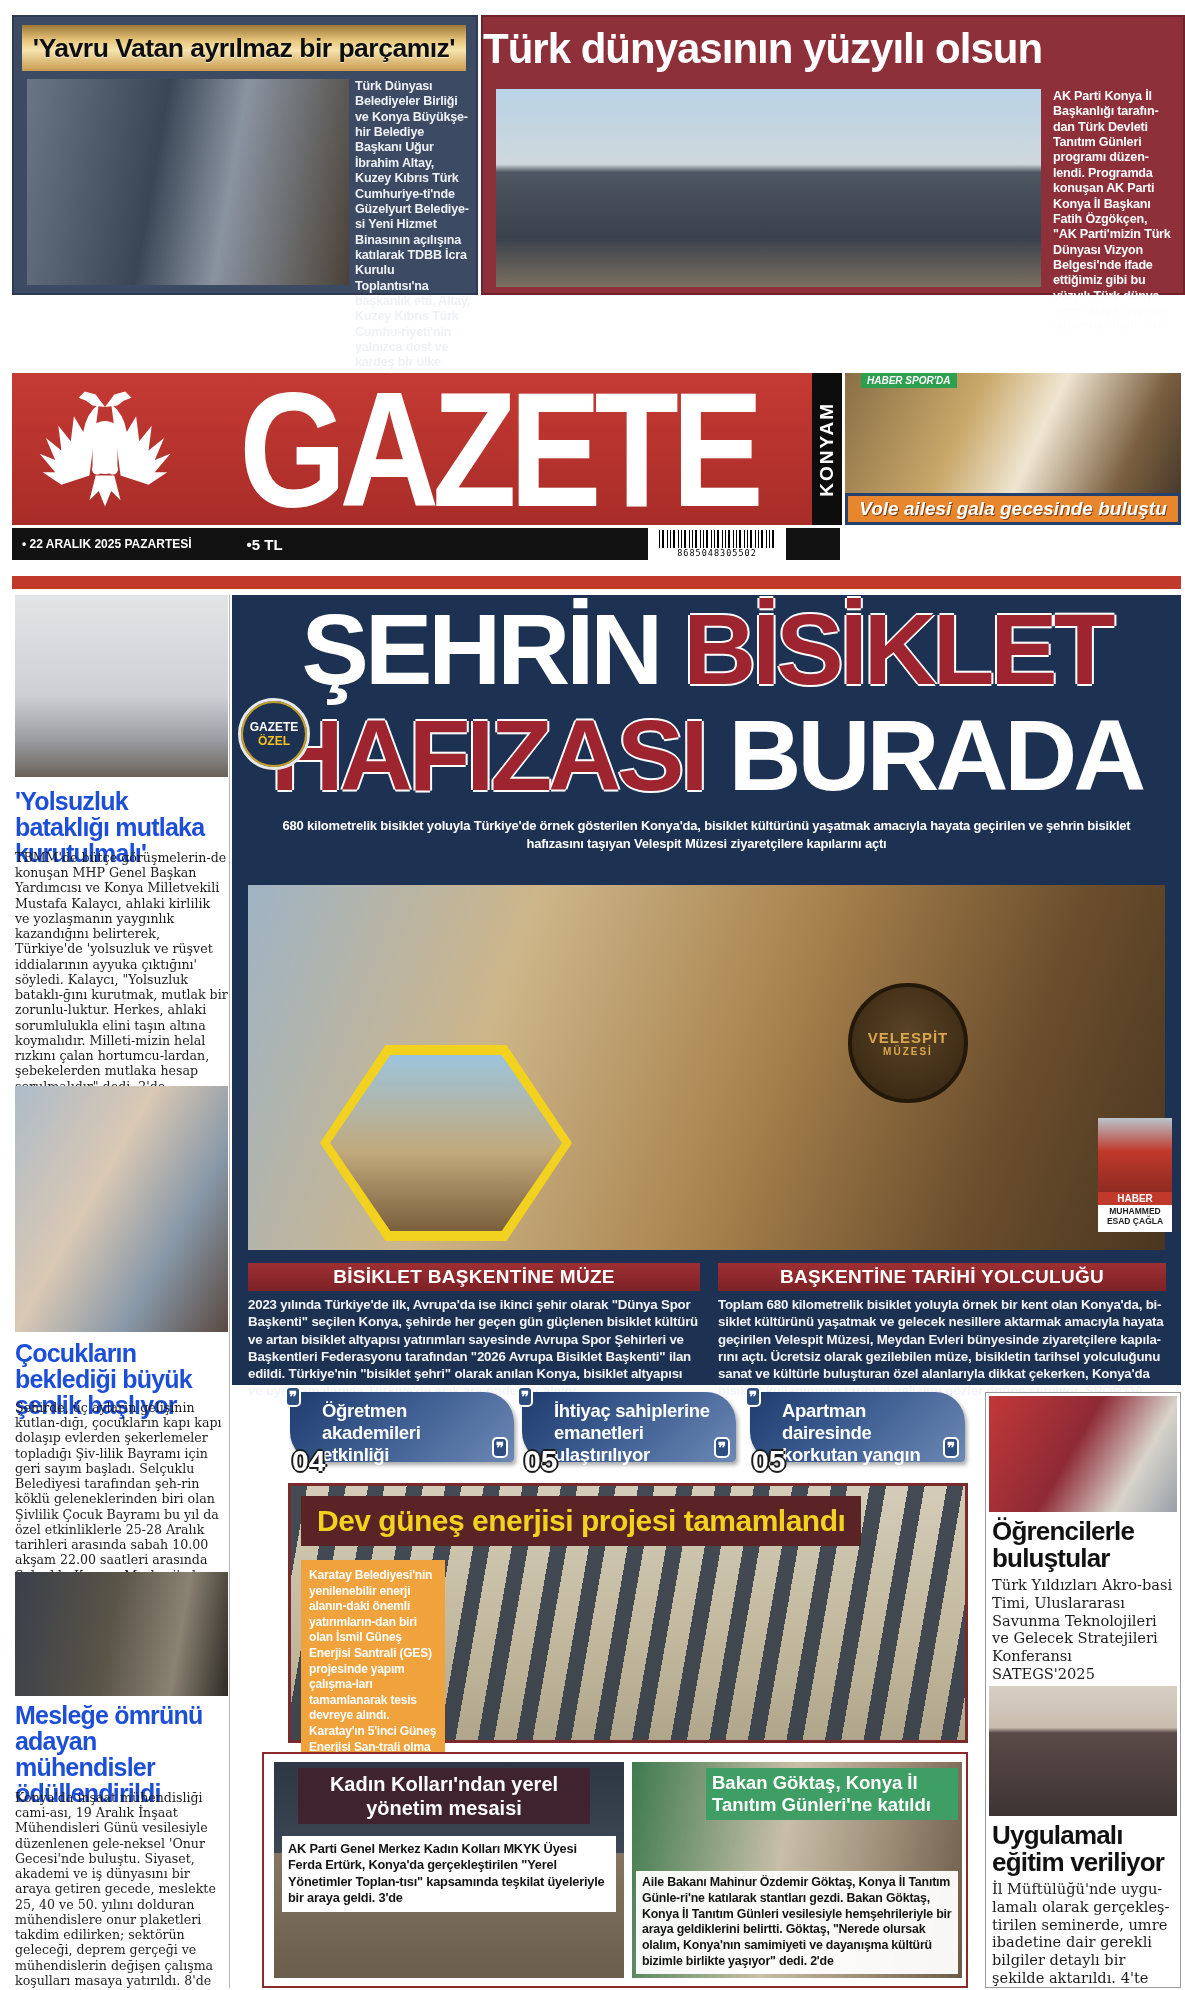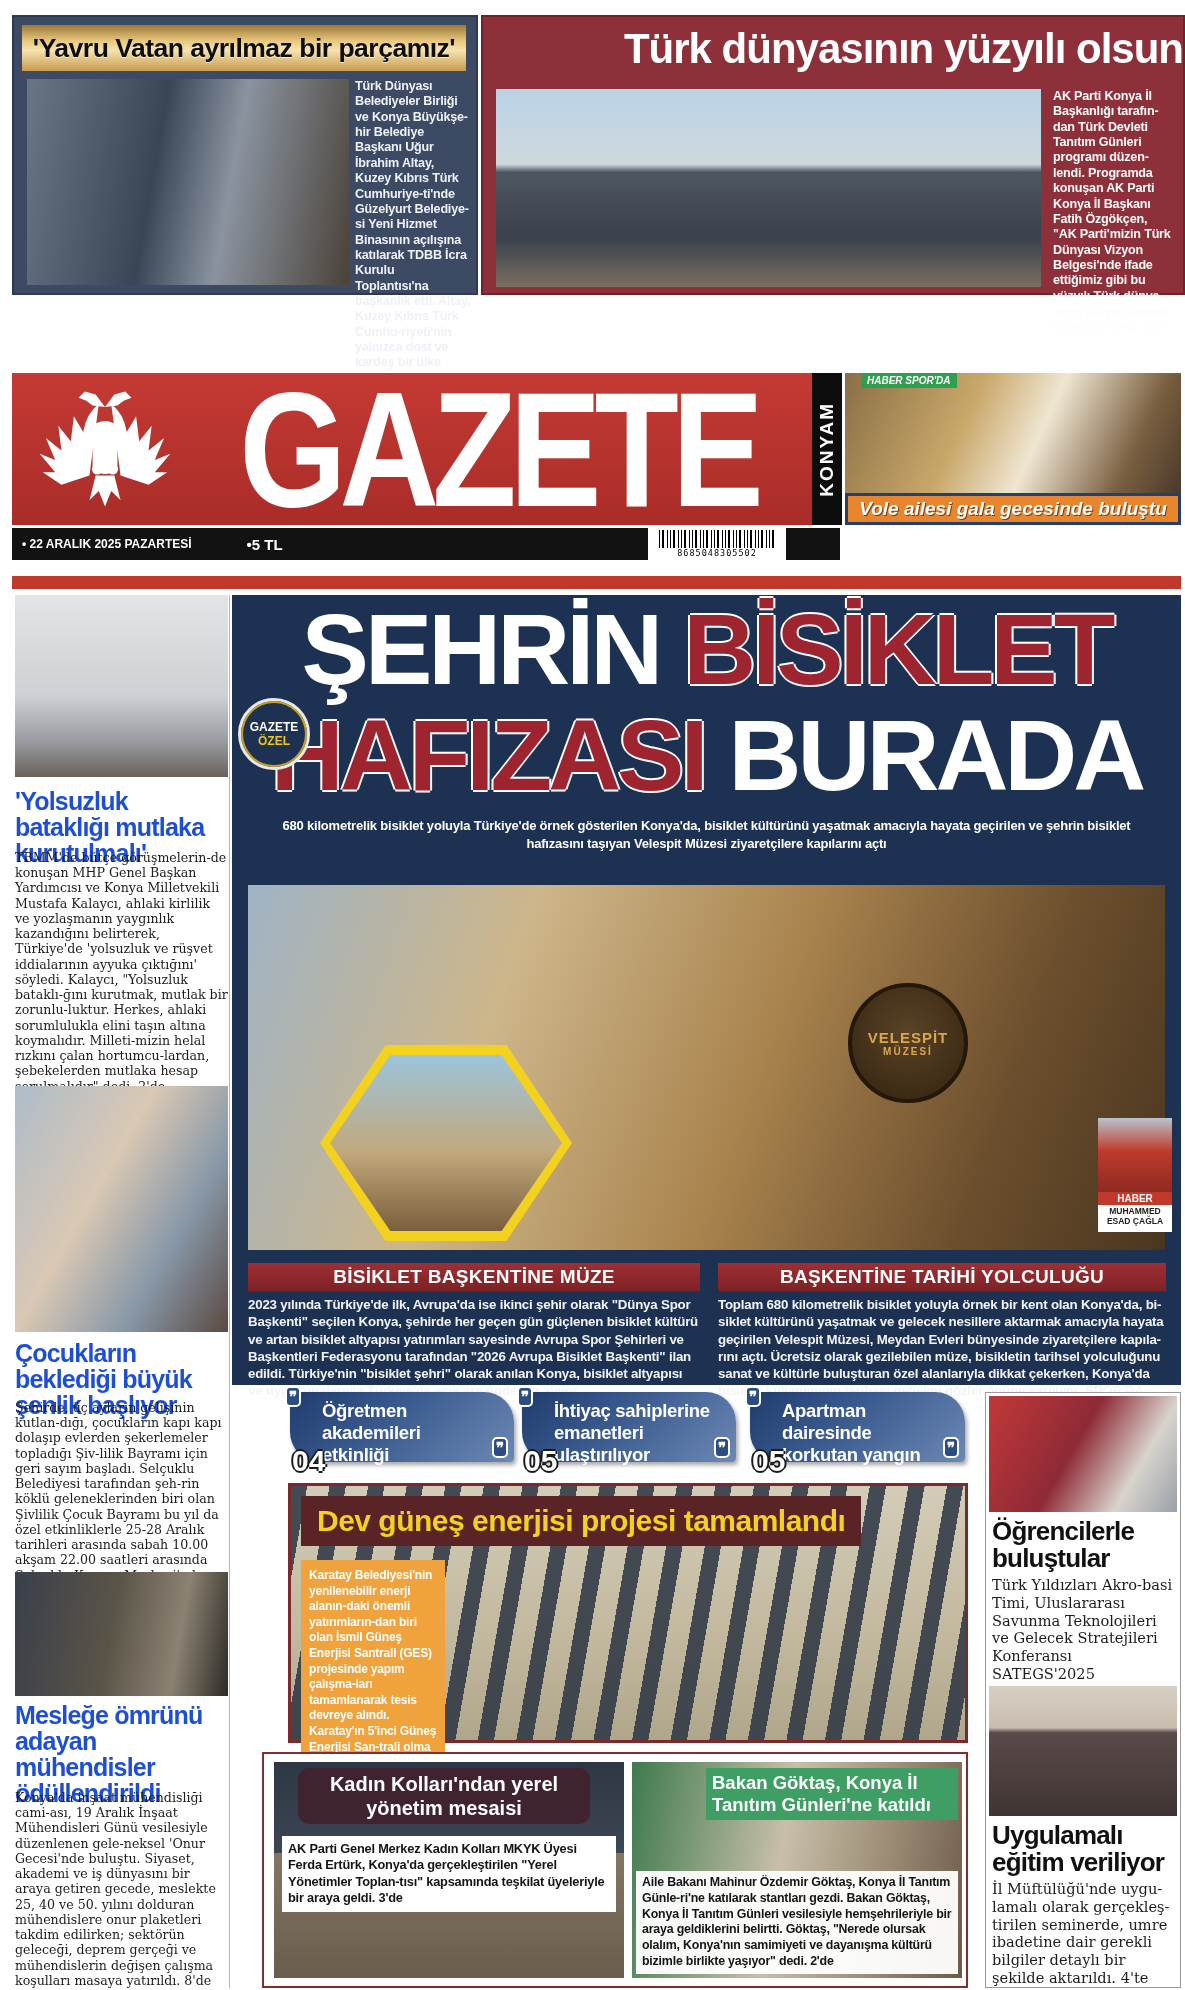--- a/index.html
+++ b/index.html
@@ -10,21 +10,21 @@
   
   .top-box-left{left:12px;top:15px;width:462px;height:276px;background:#3d4a63;border:2px solid #2e3a50;}
   .gold-bar{position:absolute;left:8px;top:8px;width:444px;height:46px;
             background:linear-gradient(180deg,#9d7838 0%,#e9c87e 35%,#f6e3ae 55%,#c89b50 100%);
             display:flex;align-items:center;justify-content:center;}
   .gold-bar span{font-weight:bold;font-size:26.5px;color:#0e0e0e;letter-spacing:-0.5px;
             text-shadow:0 1px 0 #f8ecc8;}
   .top-box-left .body-col{position:absolute;left:341px;top:62px;width:116px;height:212px;
             color:#eef1f6;font-weight:bold;font-size:12.6px;line-height:1.22;letter-spacing:-0.2px;}
   .top-box-right{left:481px;top:15px;width:700px;height:276px;background:#8e3039;border:2px solid #6d232b;}
-  .top-box-right h1{margin:0;position:absolute;left:0;top:8px;width:100%;text-align:right;
+  .top-box-right h1{margin:0;position:absolute;left:0;top:8px;width:100%;text-align:left;
             color:#fff;font-size:42px;font-weight:bold;letter-spacing:-1px;}
   .top-box-right .body-col{position:absolute;left:570px;top:72px;width:118px;height:200px;
             color:#fdfdfd;font-weight:bold;font-size:12.6px;line-height:1.22;letter-spacing:-0.2px;}
   
   .masthead{left:12px;top:373px;width:800px;height:152px;background:linear-gradient(180deg,#c53a34,#a92c28);
             display:flex;align-items:center;}
   .masthead .eagle{width:158px;height:140px;margin-left:14px;flex:0 0 auto;}
   .masthead .title{flex:1;text-align:center;color:#fff;font-weight:bold;font-size:138px;
             letter-spacing:-7px;transform:scaleY(1.18);transform-origin:center;line-height:1;}
   .konyam{left:812px;top:373px;width:30px;height:152px;background:#0d0d0d;color:#fff;
@@ -108,21 +108,21 @@
   .rcol{left:985px;top:1392px;width:196px;height:596px;border:1px solid #9a9a9a;background:#fff;box-sizing:border-box;}
   .rc-h{position:absolute;left:992px;width:182px;color:#111;font-weight:bold;font-size:26px;
         line-height:1.05;letter-spacing:-0.8px;}
   .rc-b{position:absolute;left:992px;width:182px;color:#1c1c1c;font-family:"DejaVu Serif",serif;
         font-size:14.6px;line-height:1.22;}
   
   .bottom-box{left:262px;top:1752px;width:706px;height:236px;border:2px solid #8a2a2a;background:#fff;box-sizing:border-box;}
   .b-left{position:absolute;left:10px;top:8px;width:350px;height:216px;
           background:linear-gradient(180deg,#2e3844 0%,#3c4654 42%,#847663 42%,#6a5d4c 100%);}
   .b-left .hd{position:absolute;left:24px;top:6px;width:280px;background:#3f2430;color:#fff;font-weight:bold;
-          font-size:20px;line-height:1.2;text-align:center;padding:4px 6px;border-radius:11px;}
+          font-size:20px;line-height:1.2;text-align:center;padding:4px 6px;}
   .b-left .tx{position:absolute;left:8px;top:74px;right:8px;background:#fff;color:#141414;font-weight:bold;
           font-size:12.8px;line-height:1.28;padding:5px 6px;letter-spacing:-0.2px;}
   .b-right{position:absolute;left:368px;top:8px;width:330px;height:216px;
           background:linear-gradient(100deg,#3e7a4e 0%,#c8bfa8 45%,#9a8a74 75%,#6a5a48 100%);}
   .b-right .hd{position:absolute;right:4px;top:6px;width:240px;background:#3f9e63;color:#fff;font-weight:bold;
           font-size:18.5px;line-height:1.2;text-align:left;padding:4px 6px;}
   .b-right .tx{position:absolute;left:4px;bottom:4px;right:4px;background:rgba(255,255,255,0.95);
           color:#141414;font-weight:bold;font-size:12.4px;line-height:1.28;padding:4px 6px;letter-spacing:-0.2px;}
 </style>
 </head>

